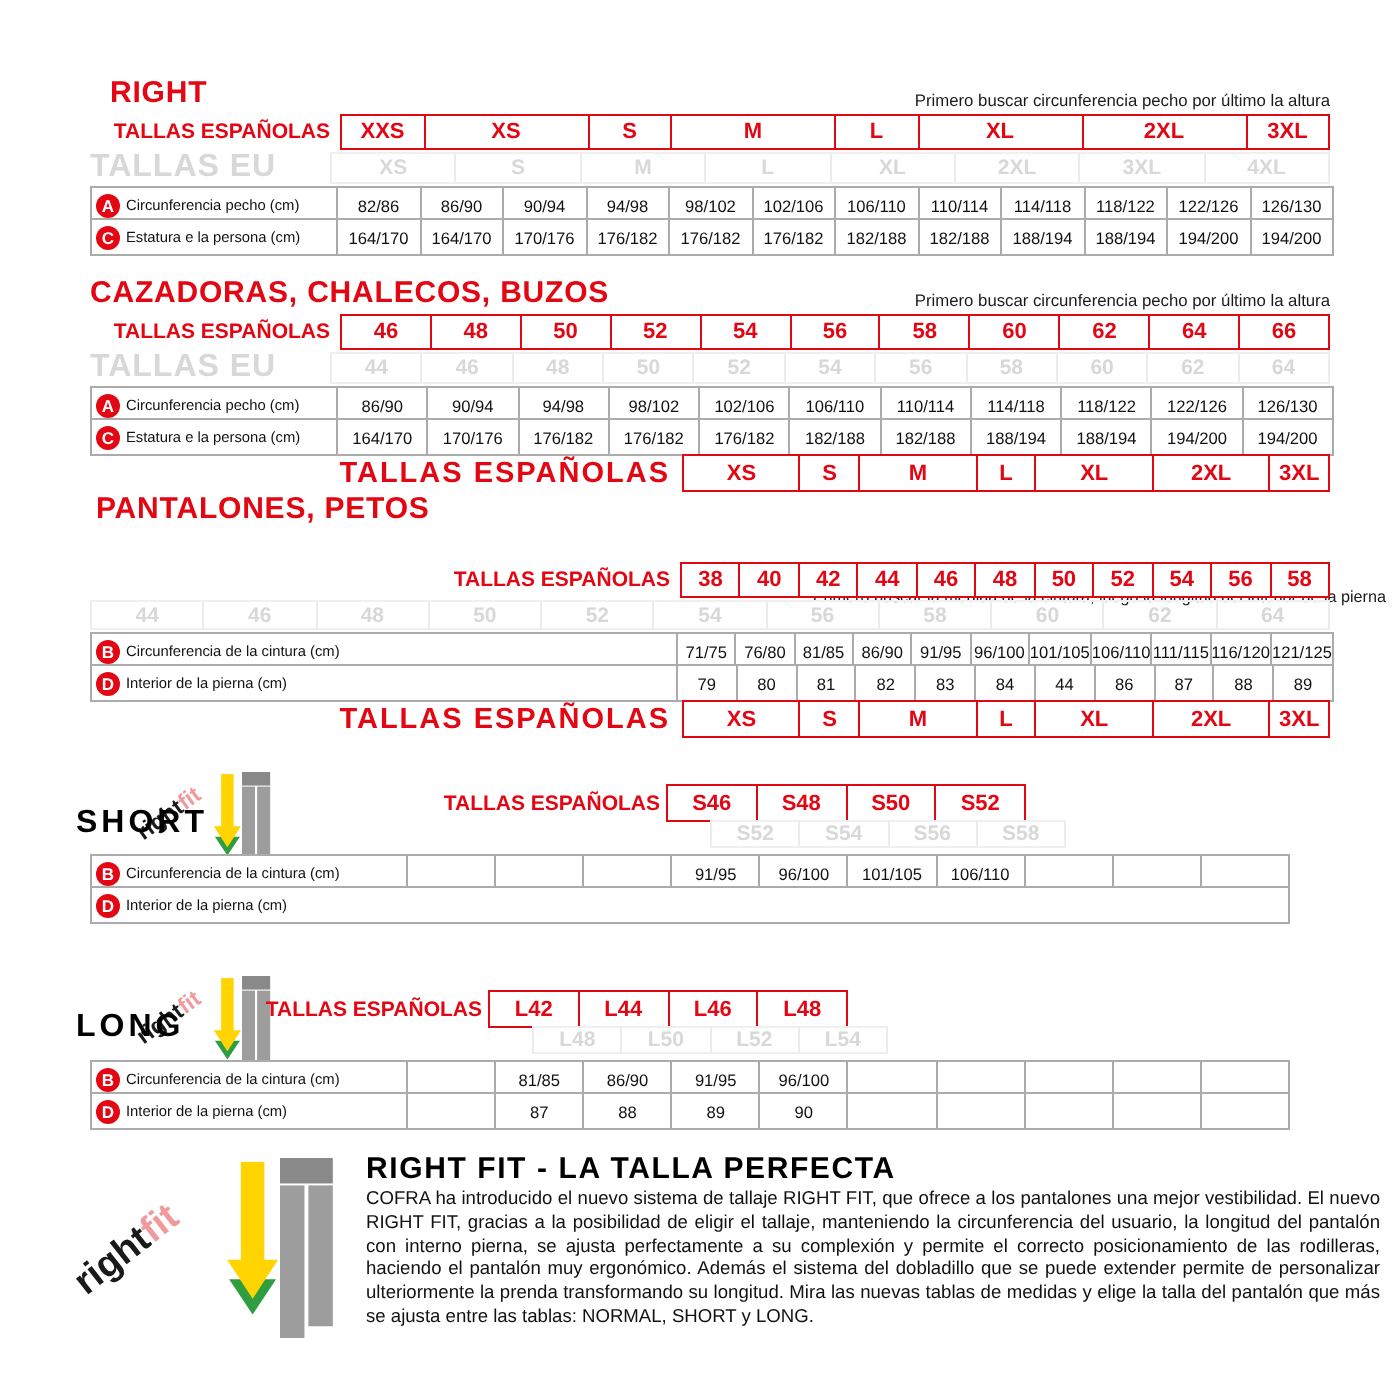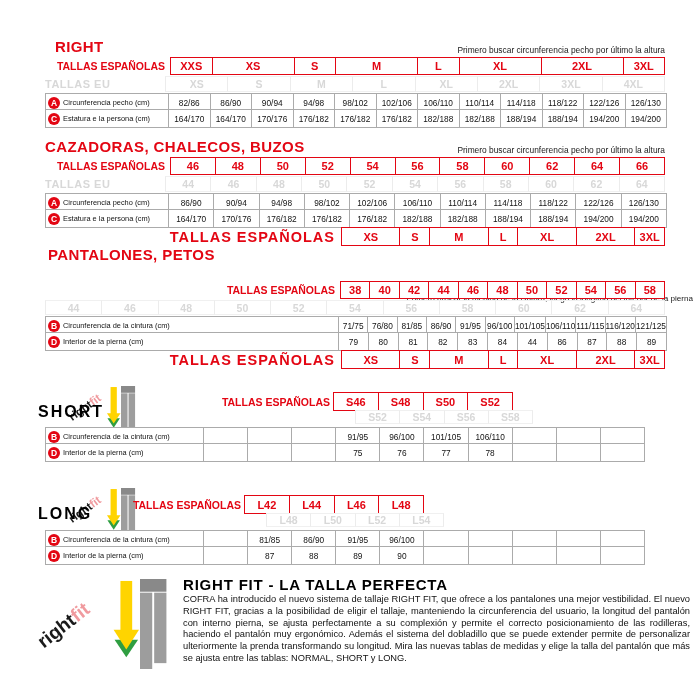--- a/index.html
+++ b/index.html
@@ -12,21 +12,21 @@
 
   .sec-title { color:#e30613; font-weight:bold; font-size:15px; letter-spacing:.4px; white-space:nowrap; }
   .note { font-size:8.4px; color:#1a1a1a; white-space:nowrap; }
   .note-sm { font-size:8.1px;margin-top:24px; }
 
   .lab { flex:none; display:flex; align-items:center; }
   .w120 { width:120px; } .w290 { width:290px; } .w155 { width:155px; } 
 
   .tallas-label { justify-content:flex-end; padding-right:5px; color:#e30613; font-weight:bold; font-size:10.5px; white-space:nowrap; }
   .tallas-label-big { justify-content:flex-end; padding-right:6px; color:#e30613; font-weight:bold; font-size:14.5px; letter-spacing:1px; white-space:nowrap; }
-  .eu-label { color:#d8d8d8; font-weight:bold; font-size:11px; letter-spacing:.5px; white-space:nowrap; }
+  .eu-label { color:#d8d8d8; font-weight:bold; font-size:16px; letter-spacing:.5px; white-space:nowrap; }
 
   .boxes { flex:1; display:flex; border:1.5px solid #e30613; background:#fff; }
   .boxes-fixed { display:flex; border:1.5px solid #e30613; background:#fff; }
   .sizebox { flex-grow:1; flex-basis:0; display:flex; align-items:center; justify-content:center;
              color:#e30613; font-weight:bold; font-size:11px; border-right:1.5px solid #e30613; white-space:nowrap; }
   .sizebox:last-child { border-right:none; }
 
   .gcells { flex:1; display:flex; }
   .gcell { flex:1; display:flex; align-items:center; justify-content:center;
            color:#d8d8d8; font-weight:bold; font-size:10.5px;
@@ -361,32 +361,20 @@
           <div class="dcell"></div>
           <div class="dcell"></div>
           <div class="dcell"></div>
         </div>
     </div>
     <div class="abs drow" style="left:45px;top:443px;width:598px;height:17px">
       <div class="lab w155 rlab">
         <span class="badge">D</span>
         <span>Interior de la pierna (cm)</span>
       </div>
-      <div class="cells" id="short-r1">
-          <div class="dcell"></div>
-          <div class="dcell"></div>
-          <div class="dcell"></div>
-          <div class="dcell">75</div>
-          <div class="dcell">76</div>
-          <div class="dcell">77</div>
-          <div class="dcell">78</div>
-          <div class="dcell"></div>
-          <div class="dcell"></div>
-          <div class="dcell"></div>
-        </div>
     </div>
   </div>
 
   <div>
     <div class="rf-logo" style="left:68px;top:486px;width:88px;height:50px">
       <div class="rf-rot" style="left:2px;top:28px;font-size:11.5px;transform:rotate(-36deg)">
         <span class="rf-right">right</span><span class="rf-fit">fit</span>
       </div>
       <svg class="rf-svg" style="left:38px;top:2px" width="30" height="48" viewBox="0 0 56 92">
         <polygon points="2,62 26,62 14,80" fill="#2f9e41"></polygon>

